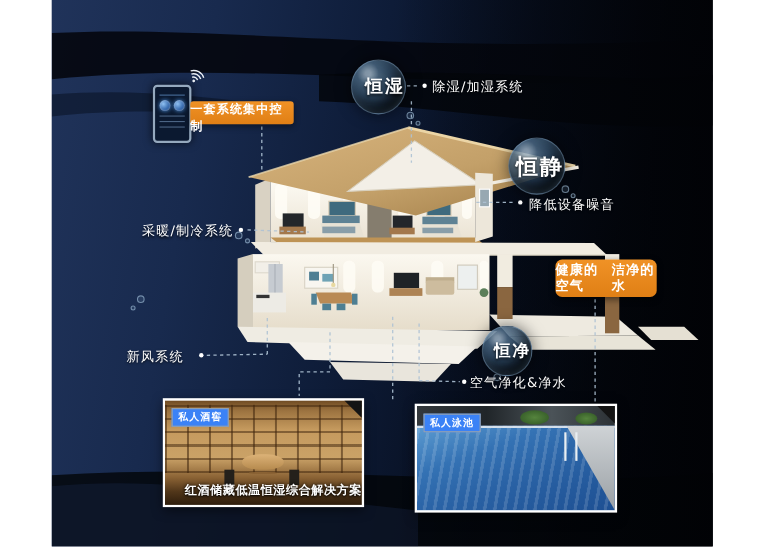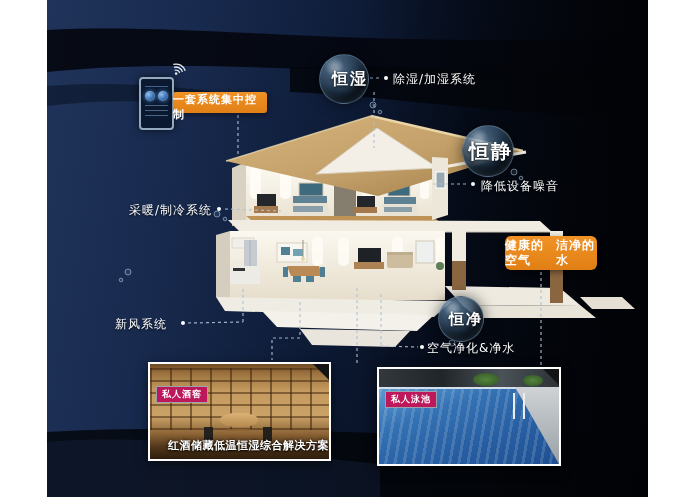--- a/index.html
+++ b/index.html
@@ -54,21 +54,21 @@
   .l-quiet{left:434px;top:178px;}
   .l-temp{left:82px;top:202px;}
   .l-oxy{left:68px;top:316px;}
   .l-pure{left:380px;top:340px;}
 
   
   .photo{position:absolute;background:#fff;padding:2px;box-shadow:0 3px 10px rgba(0,0,0,.55);}
   .photo-wine{left:101px;top:362px;width:179px;height:95px;}
   .photo-pool{left:330px;top:367px;width:180px;height:95px;}
   .photo-inner{position:relative;width:100%;height:100%;overflow:hidden;}
-  .tag{position:absolute;top:22px;left:6px;background:#be185d;border:1px solid #9aa3ab;
+  .tag{position:absolute;top:7px;left:6px;background:#3b82f6;border:1px solid #9aa3ab;
        color:#fff;font-size:9px;font-weight:bold;letter-spacing:1px;padding:1px 5px;z-index:3;}
   .caption{position:absolute;bottom:6px;left:0;width:100%;text-align:right;color:#fff;
            font-weight:bold;font-size:11px;letter-spacing:.5px;z-index:3;
            text-shadow:0 1px 2px rgba(0,0,0,.95),0 0 4px rgba(0,0,0,.8);}
   .corner{position:absolute;top:0;right:0;width:0;height:0;z-index:3;
           border-top:16px solid #141414;border-left:16px solid transparent;}
 
   
   .wine-bg{position:absolute;inset:0;
      background:linear-gradient(180deg,#6e4a22 0%,#9c7340 10%,#c59a5e 28%,#caa267 55%,#8a6234 74%,#52371a 87%,#2e1d0c 100%);}

